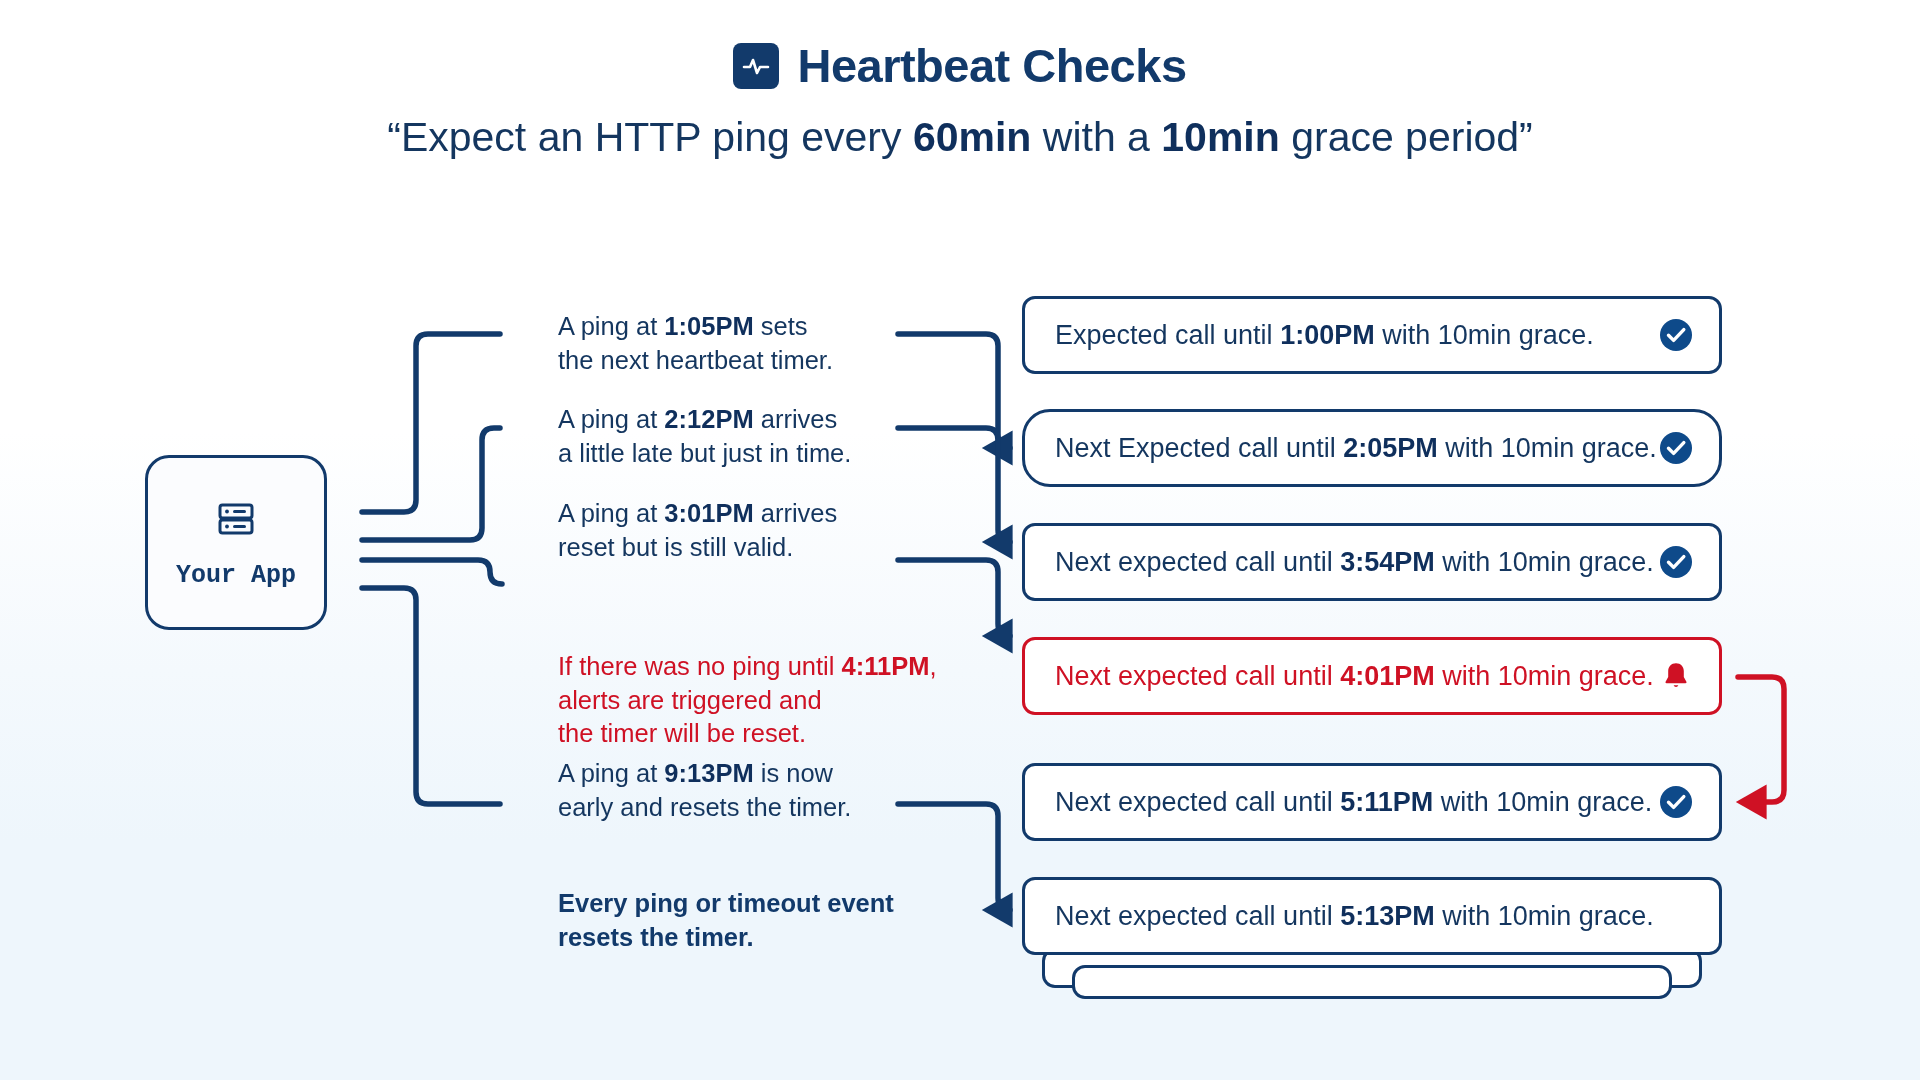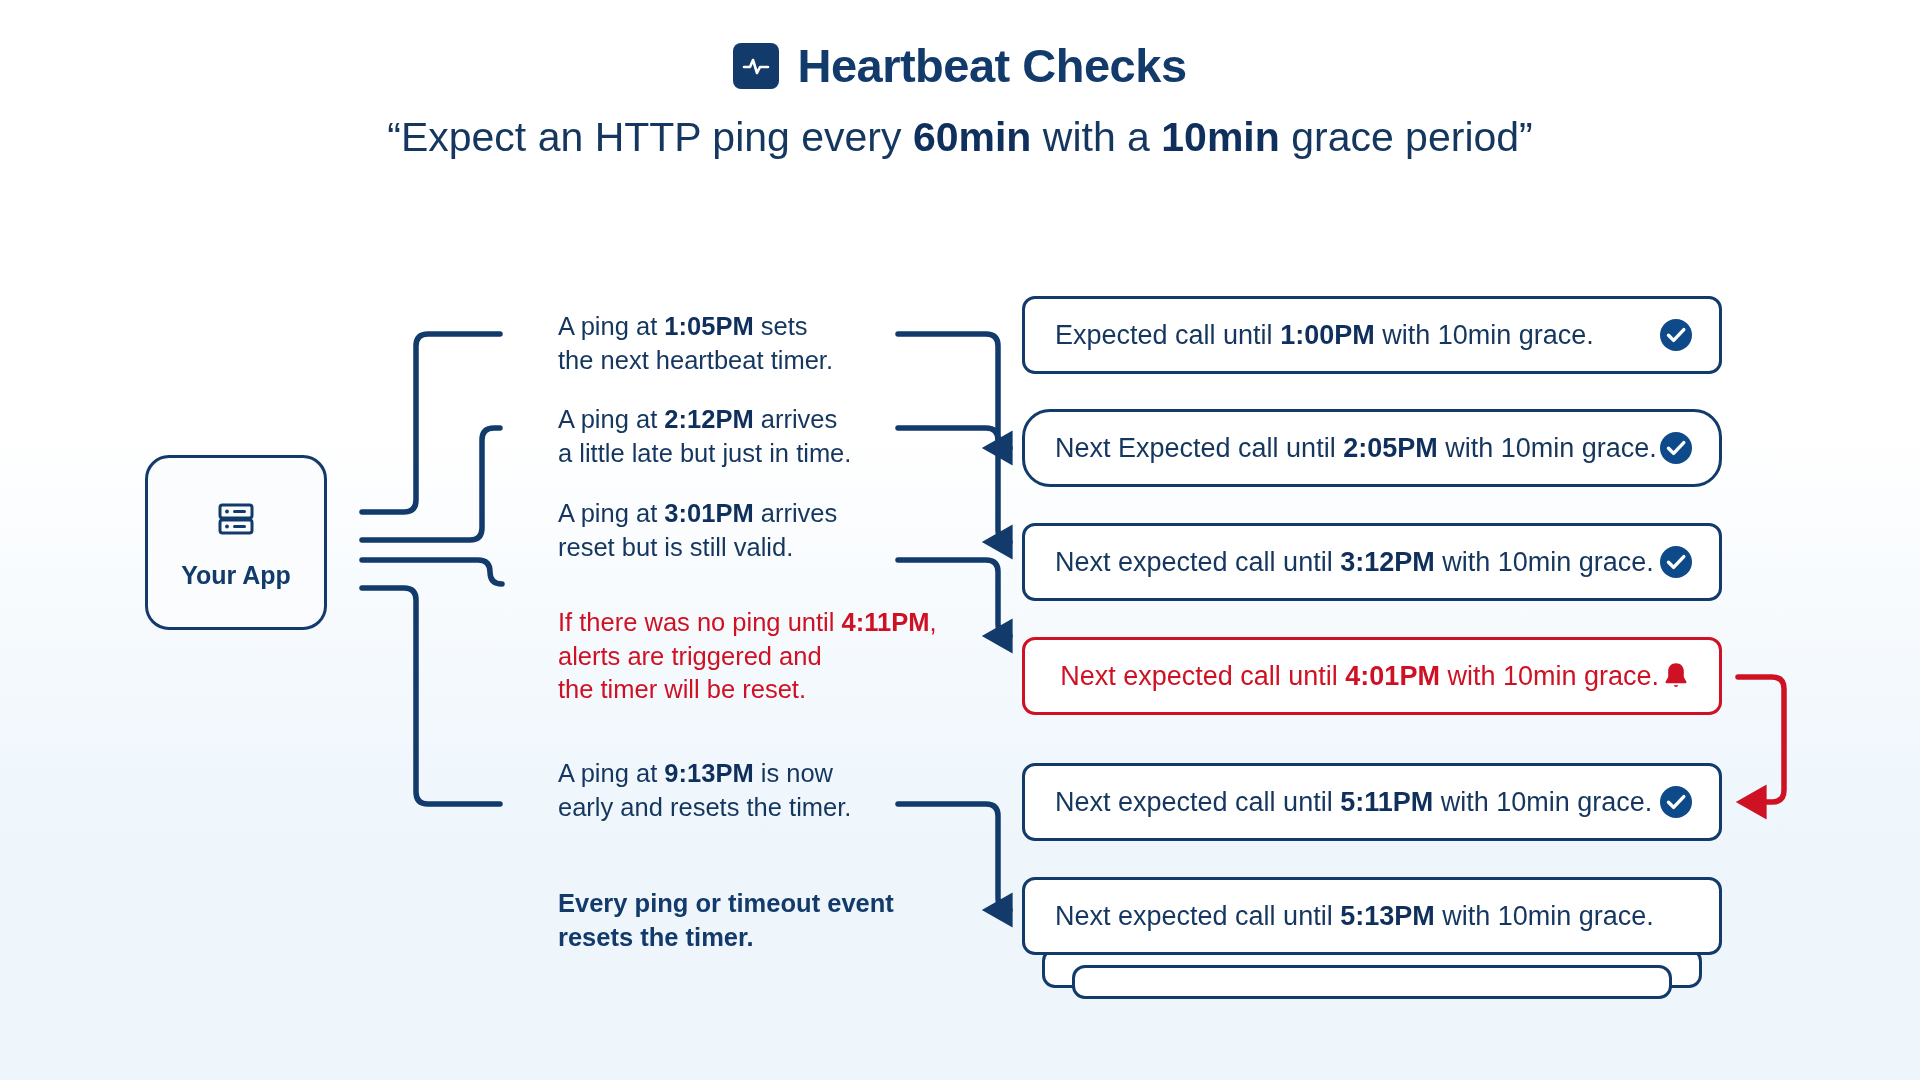--- a/index.html
+++ b/index.html
@@ -34,21 +34,21 @@
   }
   .subtitle b{ font-weight:bold; color:#0f2f5c; }
 
   
   .app-box{
     position:absolute; left:145px; top:455px; width:182px; height:175px;
     border:3px solid #123A6B; border-radius:24px;
     background:#fbfcfe;
     display:flex; flex-direction:column; align-items:center; justify-content:center; gap:14px;
   }
-  .app-label{ font-size:25px; font-weight:bold; color:#123A6B; }
+  .app-label{ font-size:25px; font-weight:bold; color:#123A6B;font-family:Liberation Mono, monospace; }
 
   
   .evt{
     position:absolute; left:518px; font-size:25.5px; line-height:1.32;
     color:#14365f; font-weight:400; white-space:pre-line;margin-left:40px;
   }
   .evt b{ font-weight:bold; color:#0f2f5c; }
   .evt.alert{ color:#cf1124; }
   .evt.alert b{ color:#cf1124; }
   .evt.strong{ font-weight:bold; color:#123A6B; font-size:25.5px; }
@@ -303,21 +303,21 @@
     <span class="app-label">Your App</span>
   </div>
 
   <div id="events-container">
       <div class="evt" style="top: 310px;"><span>A ping at </span><b>1:05PM</b><span> sets
 the next heartbeat timer.</span></div>
       <div class="evt" style="top: 403px;"><span>A ping at </span><b>2:12PM</b><span> arrives
 a little late but just in time.</span></div>
       <div class="evt" style="top: 497px;"><span> A ping at </span><b>3:01PM</b><span> arrives
  reset but is still valid.</span></div>
-      <div class="evt alert" style="top: 606px;"><span>If there was no ping until </span><b>4:11PM</b><span>,
+      <div class="evt alert" style="top: 650px;"><span>If there was no ping until </span><b>4:11PM</b><span>,
 alerts are triggered and
 the timer will be reset.</span></div>
       <div class="evt" style="top: 757px;"><span>A ping at </span><b>9:13PM</b><span> is now
 early and resets the timer.</span></div>
       <div class="evt strong" style="top: 887px;"><span>Every ping or timeout event
 resets the timer.</span></div>
     </div>
 
   <div class="ghost" style="left:1042px; top:948px; width:660px; height:40px;"></div>
   <div class="ghost" style="left:1072px; top:965px; width:600px; height:34px;"></div>
@@ -335,29 +335,29 @@
       <div class="card" style="top: 409px; border-radius: 28px;">
         <div class="card-text"><span>Next Expected call until </span><b>2:05PM</b><span> with 10min grace.</span></div>
         <span class="card-icon">
           <svg width="34" height="34" viewBox="0 0 34 34">
             <circle cx="17" cy="17" r="16" fill="#0e4a8a"></circle>
             <path d="M9.5 17.3 L14.6 22.4 L24.8 11.6" fill="none" stroke="#ffffff" stroke-width="3.4" stroke-linecap="round" stroke-linejoin="round"></path>
           </svg>
         </span>
       </div>
       <div class="card" style="top: 523px;">
-        <div class="card-text"><span>Next expected call until </span><b>3:12PM</b><span> with 10min grace.</span></div>
+        <div class="card-text"><span>Next expected call until </span><b>3:54PM</b><span> with 10min grace.</span></div>
         <span class="card-icon">
           <svg width="34" height="34" viewBox="0 0 34 34">
             <circle cx="17" cy="17" r="16" fill="#0e4a8a"></circle>
             <path d="M9.5 17.3 L14.6 22.4 L24.8 11.6" fill="none" stroke="#ffffff" stroke-width="3.4" stroke-linecap="round" stroke-linejoin="round"></path>
           </svg>
         </span>
       </div>
-      <div class="card danger" style="top: 637px; text-align: right;">
+      <div class="card danger" style="top: 637px;">
         <div class="card-text"><span>Next expected call until </span><b>4:01PM</b><span> with 10min grace.</span></div>
         <span class="card-icon">
           <svg width="34" height="34" viewBox="0 0 34 34">
             <path d="M17 4.2 C12.3 4.2 9.2 7.6 9.2 12 v6.1 L6.6 22.8 a1 1 0 0 0 0.9 1.5 h19 a1 1 0 0 0 0.9 -1.5 L24.8 18.1 V12 C24.8 7.6 21.7 4.2 17 4.2 Z" fill="#cf1124"></path>
             <path d="M14.6 26.3 a2.6 2.6 0 0 0 4.8 0 Z" fill="#cf1124"></path>
           </svg>
         </span>
       </div>
       <div class="card" style="top: 763px;">
         <div class="card-text"><span>Next expected call until </span><b>5:11PM</b><span> with 10min grace.</span></div>

